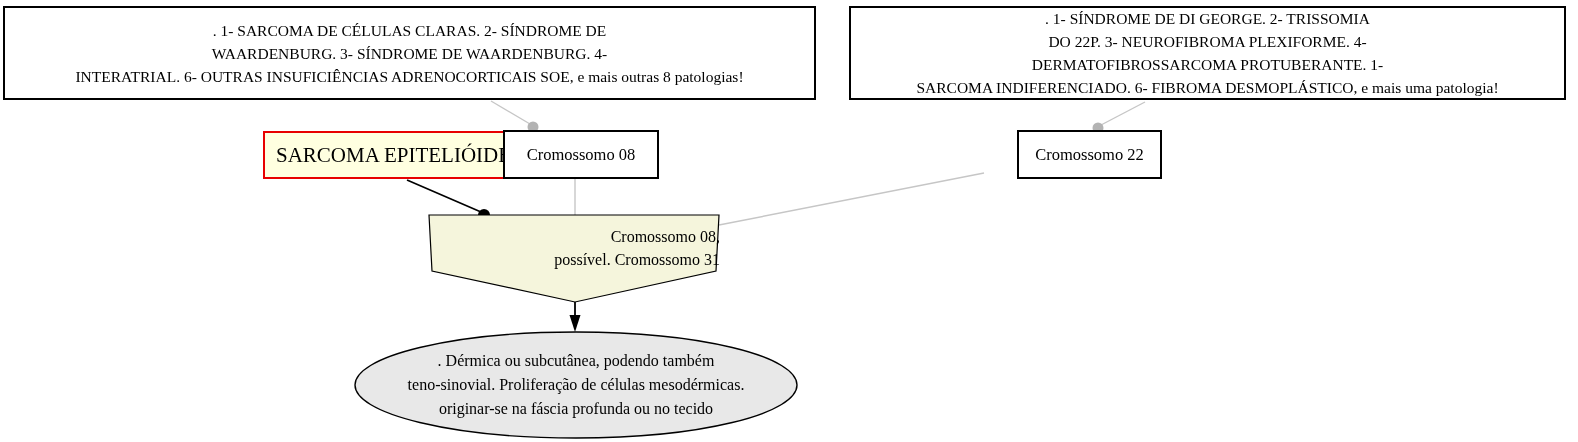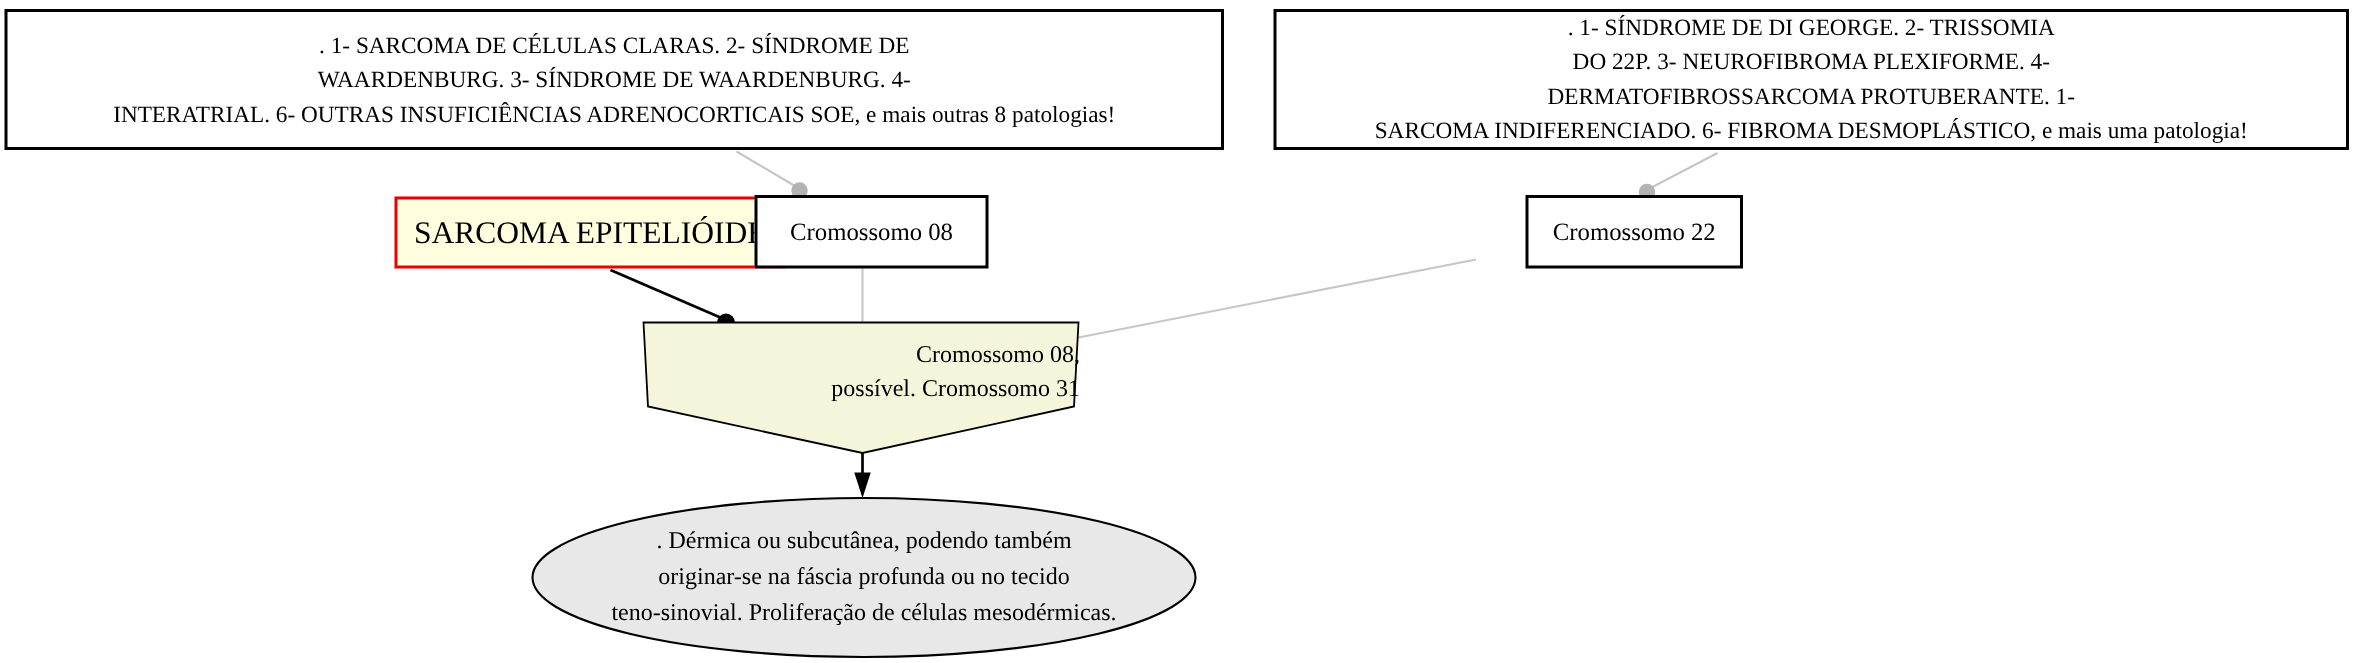--- a/index.html
+++ b/index.html
@@ -124,17 +124,17 @@
     <span class="line">Cromossomo 22</span>
   </div>
 
   <div class="poly-label">
     <span class="line">Cromossomo 08,</span>
     <span class="line">possível. Cromossomo 31</span>
   </div>
 
   <div class="ellipse-label">
     <span class="line">. Dérmica ou subcutânea, podendo também</span>
+    <span class="line">teno-sinovial. Proliferação de células mesodérmicas.</span>
     <span class="line">originar-se na fáscia profunda ou no tecido</span>
-    <span class="line">teno-sinovial. Proliferação de células mesodérmicas.</span>
   </div>
 
 </div>
 
 </body></html>

